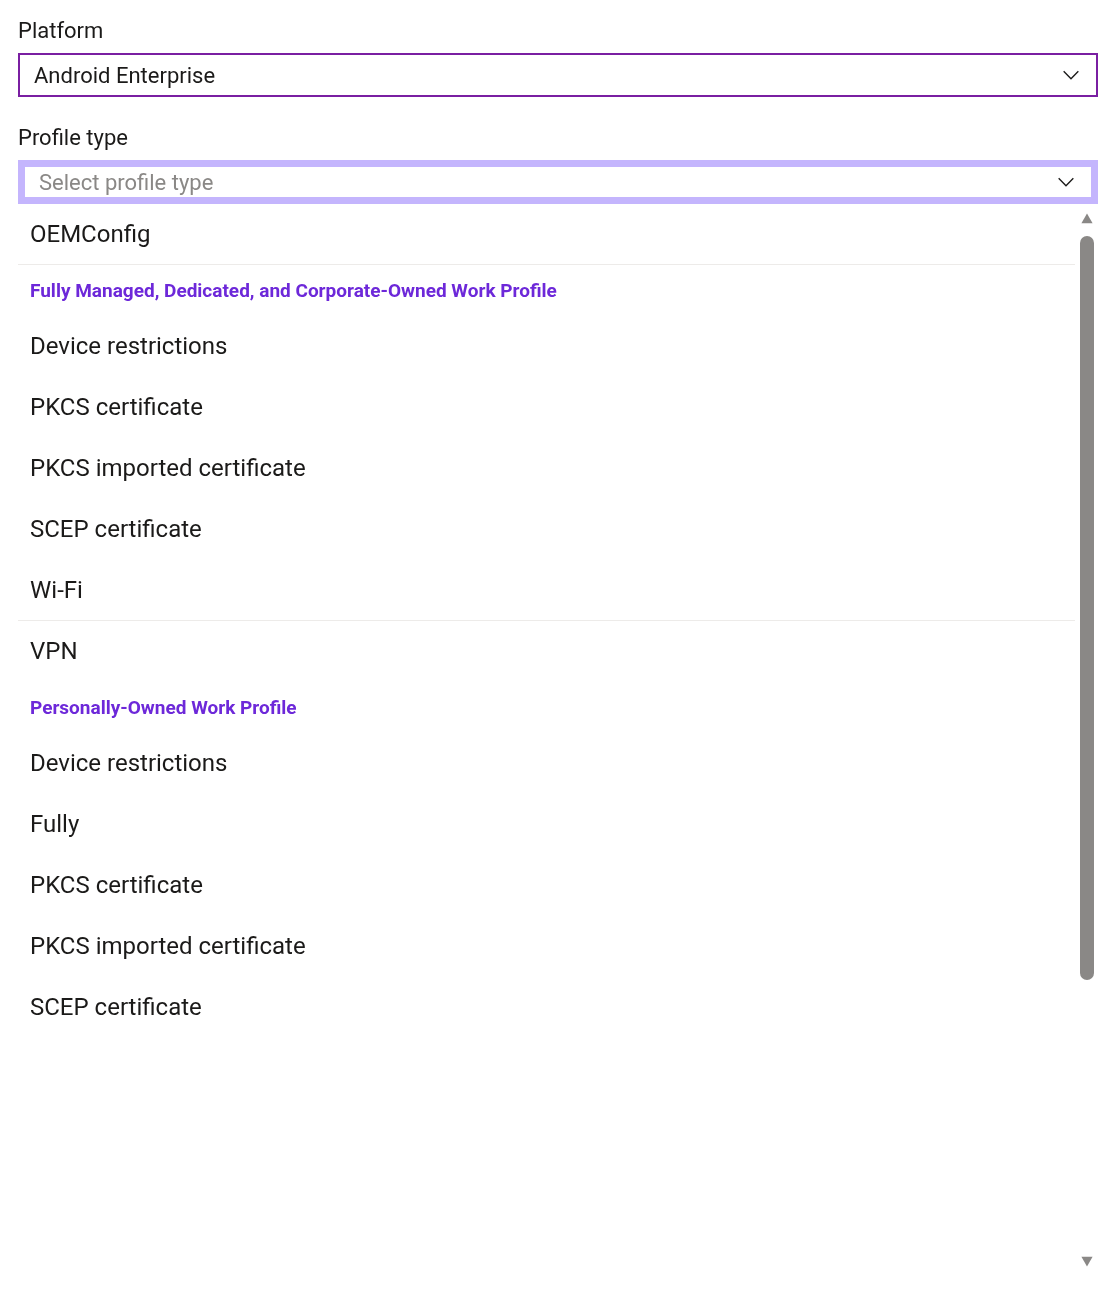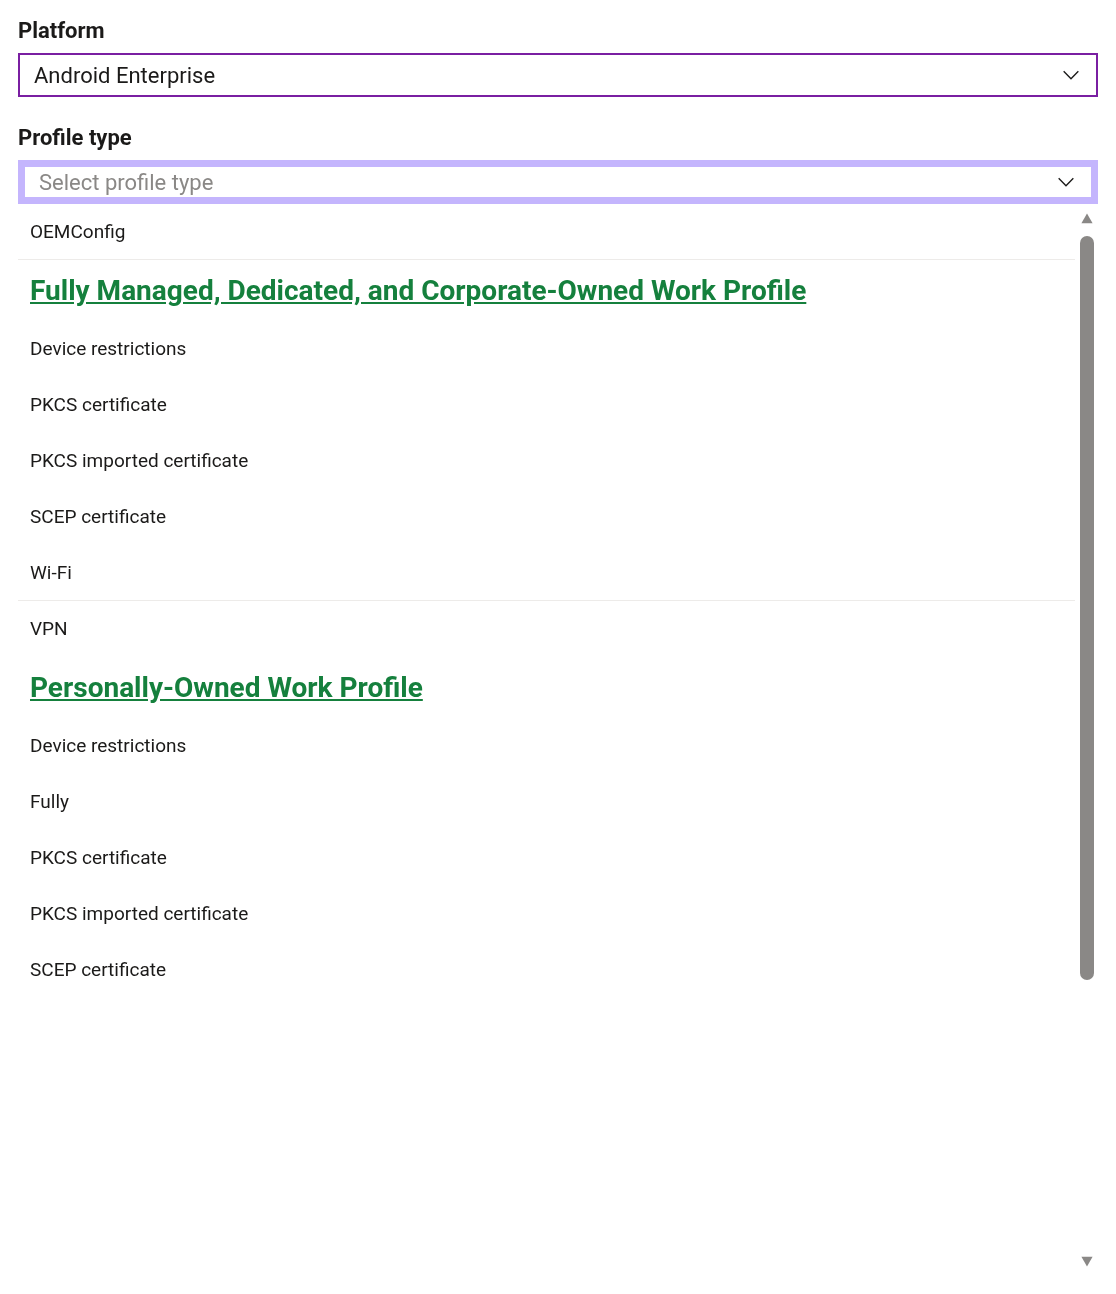--- a/index.html
+++ b/index.html
@@ -13,21 +13,21 @@
       width: 1116px;
       height: 1294px;
       overflow: hidden;
       color: #1b1a19;
     }
     .form-container {
       padding: 18px 18px 0 18px;
     }
     .field-label {
       font-size: 22px;
-      font-weight: 700;
+      font-weight: 400;
       color: #1b1a19;
       margin-bottom: 10px;
       display: block;
     }
     .select-box {
       width: 100%;
       height: 44px;
       border: 2px solid #7a1fa2;
       background: #ffffff;
       display: flex;
@@ -62,35 +62,34 @@
       margin-top: 0px;
     }
     .options-list {
       width: calc(100% - 22px);
       height: 1072px;
       border-right: 1px solid transparent;
       overflow: hidden;
     }
     .option-item {
       padding: 16px 14px 16px 12px;
-      font-size: 19px;
+      font-size: 24px;
       color: #1b1a19;
       cursor: pointer;
       border-bottom: 1px solid transparent;
     }
     .option-item.with-separator {
       border-bottom: 1px solid #edebe9;
     }
     .group-header {
       padding: 14px 14px 14px 12px;
-      font-size: 28px;
+      font-size: 19px;
       font-weight: 700;
-      color: #15803d;
+      color: #6d28d9;
       background: #ffffff;
-      text-decoration: underline;
     }
     .scrollbar-track {
       position: absolute;
       right: 0;
       top: 2px;
       width: 20px;
       height: 1068px;
       background: transparent;
     }
     .scrollbar-thumb {

